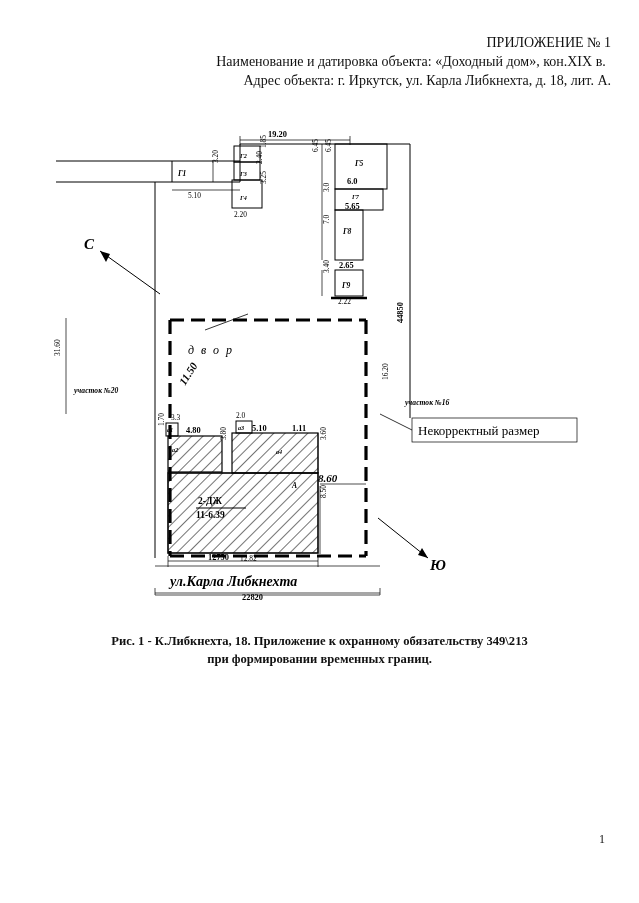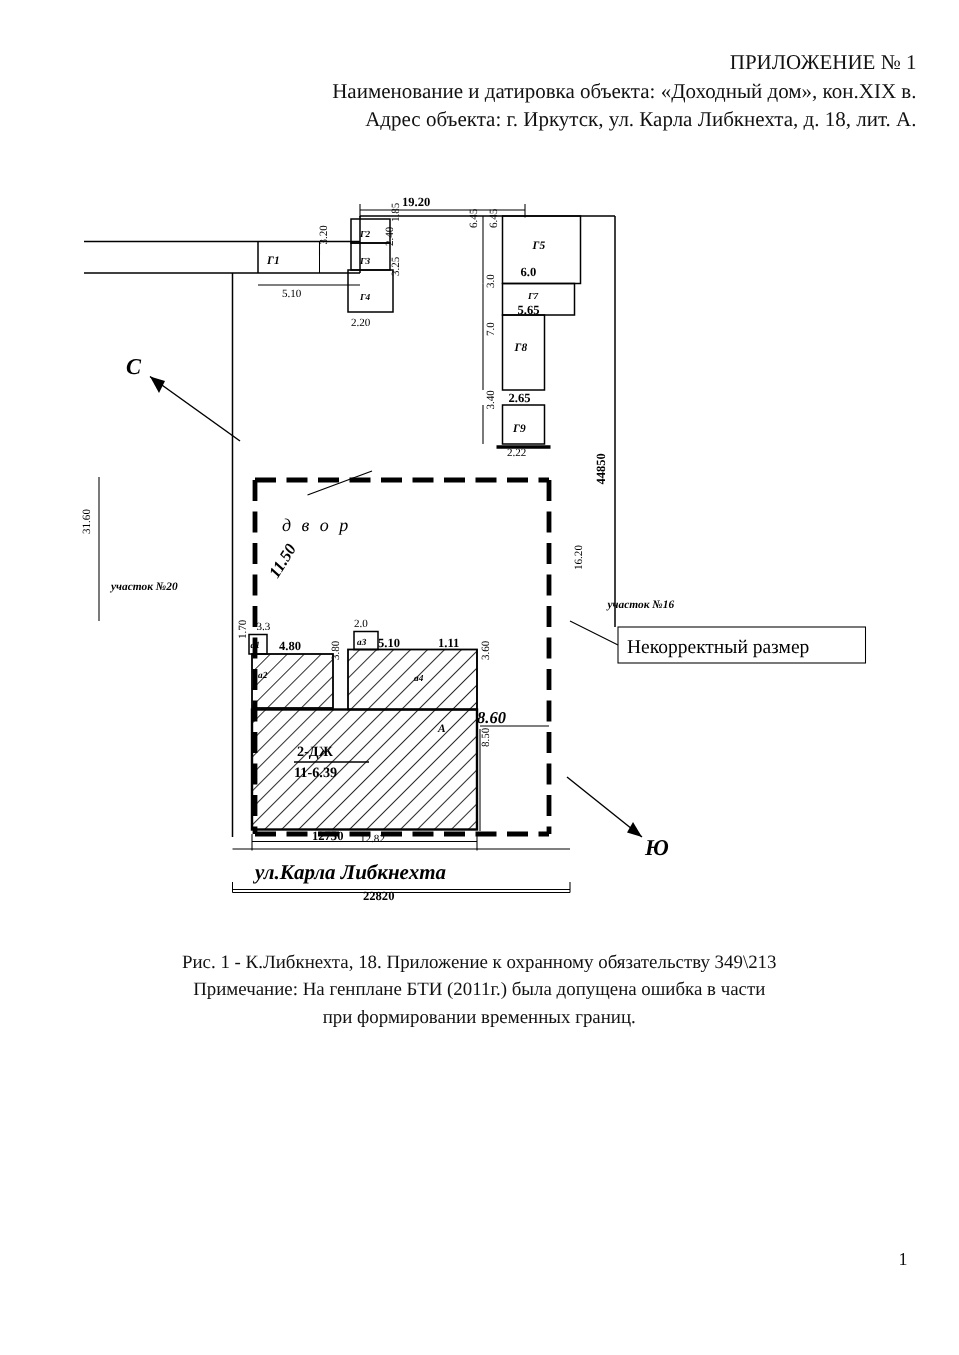--- a/index.html
+++ b/index.html
@@ -22,21 +22,21 @@
     top: 34px;
     right: 28px;
     width: 400px;
     text-align: right;
     line-height: 1.35;
     font-size: 14px;
   }
   #header .line {
     white-space: nowrap;
   }
-  #header .l3, #header .l4 { }
+  #header .l3, #header .l4 { text-align: center; }
   #header .l4 { text-align: right; }
 
   
   #drawing {
     position: absolute;
     left: 0;
     top: 118px;
     width: 537px;
     height: 500px;
   }
@@ -44,21 +44,21 @@
     display: block;
   }
 
   
   #caption {
     position: absolute;
     left: 38px;
     top: 632px;
     width: 563px;
     text-align: center;
-    font-weight: normal;
+    font-weight: bold;
     font-size: 12.6px;
     line-height: 1.45;
   }
   #caption .cl { display: block; }
 
   
   #page-number {
     position: absolute;
     right: 34px;
     bottom: 56px;
@@ -235,17 +235,16 @@
   <text class="t-dim-b" x="242" y="482">22820</text>
   <line class="ln-thin" x1="155" y1="477" x2="155" y2="470"></line>
   <line class="ln-thin" x1="380" y1="477" x2="380" y2="470"></line>
   <line class="ln-thin" x1="155" y1="477" x2="380" y2="477"></line>
 
 </svg>
 </div>
 
 <div id="caption">
   <span class="cl">Рис. 1 - К.Либкнехта, 18. Приложение к охранному обязательству 349\213</span>
-  <span class="cl">Примечание: На генплане БТИ (2011г.) была допущена ошибка в части</span>
   <span class="cl">при формировании временных границ.</span>
 </div>
 
 <div id="page-number">1</div>
 
 </body></html>

